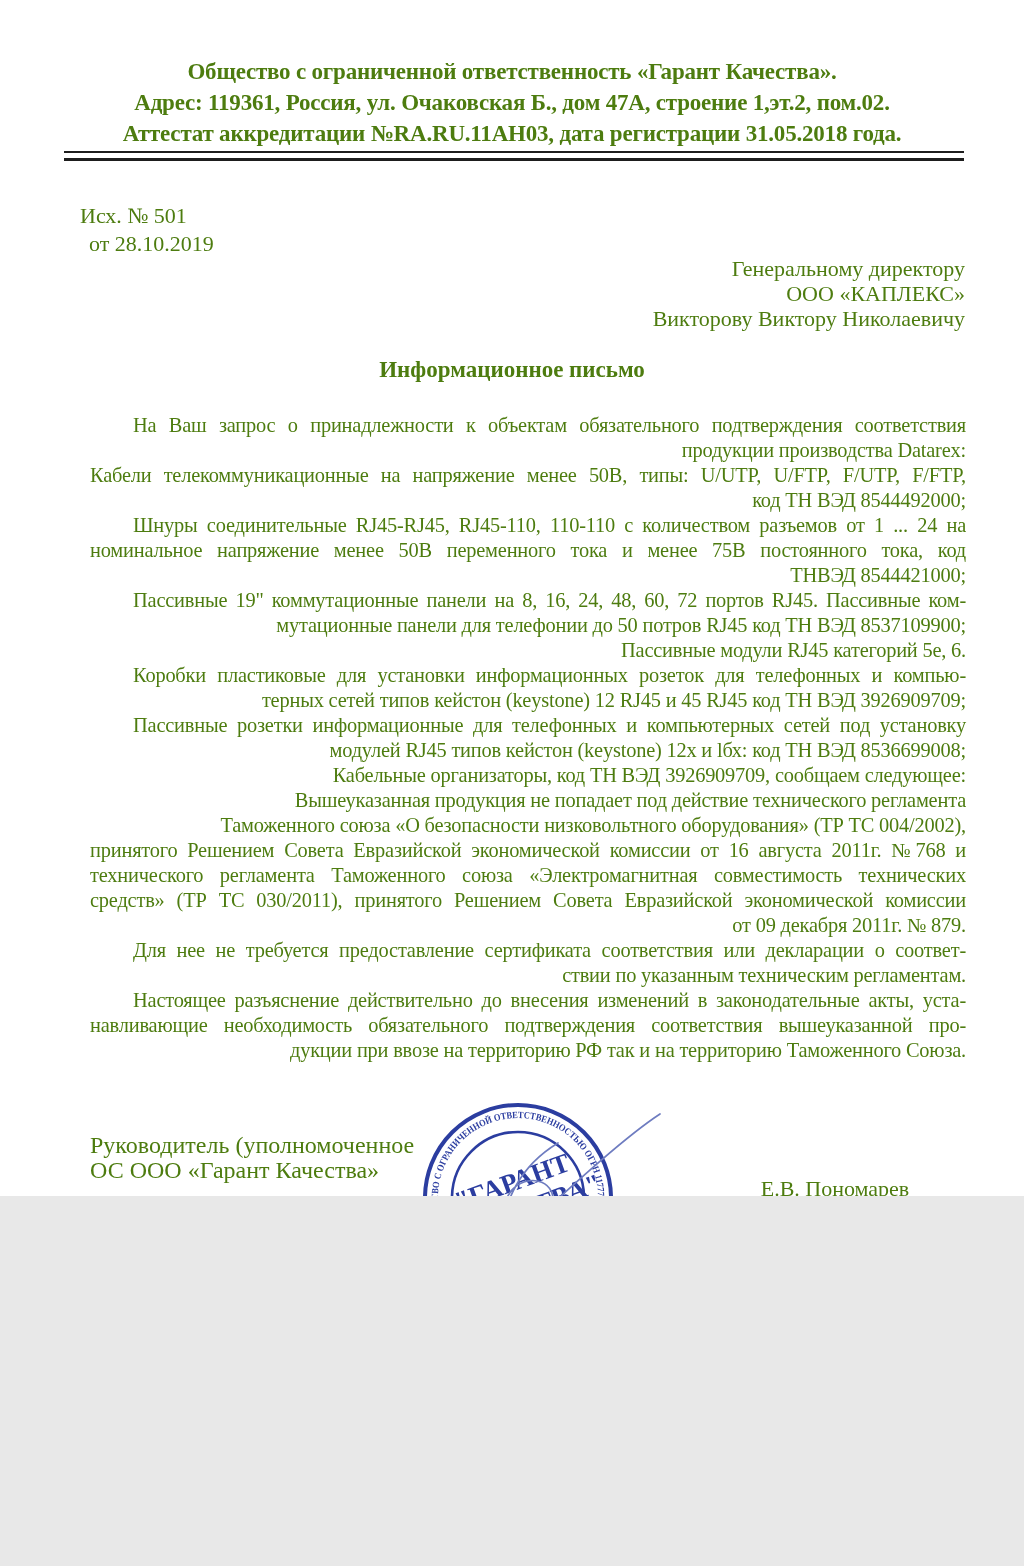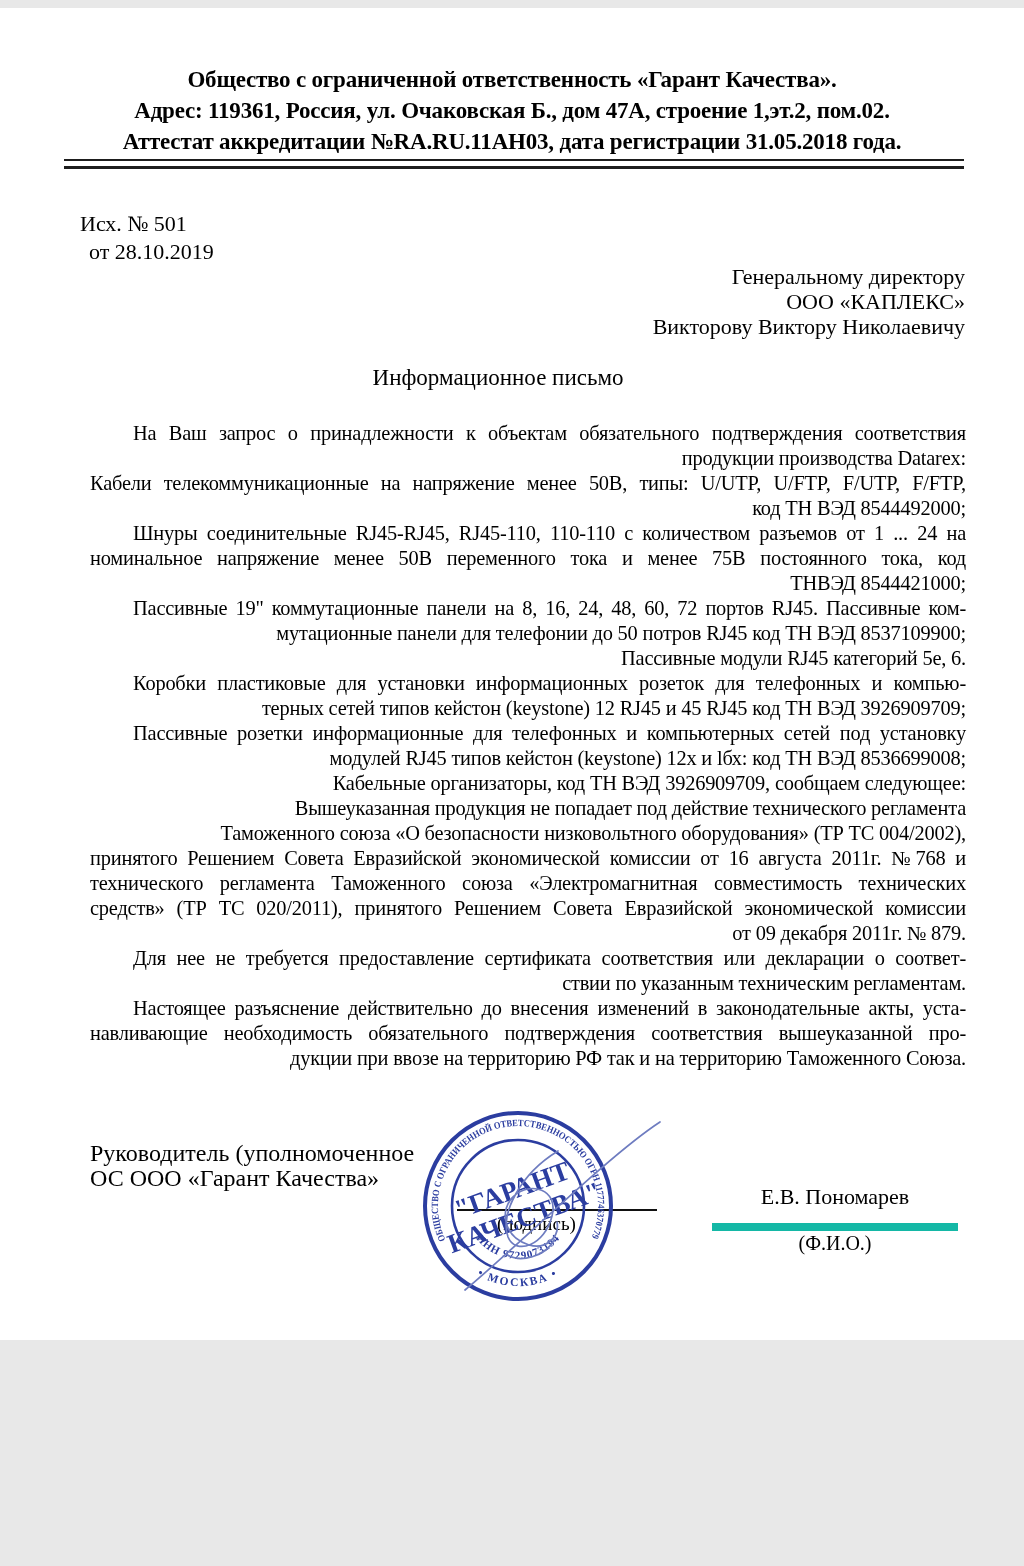--- a/index.html
+++ b/index.html
@@ -1,40 +1,40 @@
 <!DOCTYPE html>
 <html><head>
 <meta charset="utf-8">
 <style>
   html,body{margin:0;padding:0;background:#e8e8e8;}
   .page{
-    position:relative;width:1024px;height:1332px;margin:8px auto;
+    position:relative;width:1024px;height:1196px;margin:0 auto;
     background:#ffffff;overflow:hidden;
     font-family:"Liberation Serif","DejaVu Serif",serif;
-    color:#000000;
+    color:#4d7c0f;
   }
   
   .header{
     position:absolute;top:56px;left:62px;width:900px;
     text-align:center;font-weight:bold;font-size:23px;line-height:31px;
     letter-spacing:-0.2px;
   }
   .rule{
     position:absolute;top:151px;left:64px;width:900px;height:5px;
     border-top:2px solid #1d1d1d;border-bottom:3px solid #1d1d1d;
   }
   
   .ref{position:absolute;top:202px;left:80px;font-size:22px;line-height:28px;}
   .ref .date{padding-left:9px;}
   
   .addressee{position:absolute;top:256px;left:564px;width:401px;text-align:right;
     font-size:22px;line-height:25px;}
   
-  .title{position:absolute;top:357px;left:48px;width:900px;text-align:center;
-    font-weight:normal;font-size:23px;}
+  .title{position:absolute;top:357px;left:62px;width:900px;text-align:center;
+    font-weight:bold;font-size:23px;}
   
   .body{position:absolute;top:413px;left:90px;width:876px;font-size:20.4px;
     letter-spacing:-0.2px;}
   .bline{line-height:25px;white-space:normal;}
   .bline.just{text-align:justify;text-align-last:justify;}
   .bline.plain{text-align:right;}
   .bline.first{text-indent:43px;}
   
   .sig-left{position:absolute;top:1133px;left:90px;font-size:24px;line-height:24.7px;}
   .sign-line{position:absolute;top:1201px;left:457px;width:200px;
@@ -84,21 +84,21 @@
       <div class="bline plain first">Пассивные модули RJ45 категорий 5е, 6.</div>
       <div class="bline just first">Коробки пластиковые для установки информационных розеток для телефонных и компью-</div>
       <div class="bline plain">терных сетей типов кейстон (keystone) 12 RJ45 и 45 RJ45 код ТН ВЭД 3926909709;</div>
       <div class="bline just first">Пассивные розетки информационные для телефонных и компьютерных сетей под установку</div>
       <div class="bline plain">модулей RJ45 типов кейстон (keystone) 12х и lбх: код ТН ВЭД 8536699008;</div>
       <div class="bline plain first">Кабельные организаторы, код ТН ВЭД 3926909709, сообщаем следующее:</div>
       <div class="bline plain first">Вышеуказанная продукция не попадает под действие технического регламента</div>
       <div class="bline plain">Таможенного союза «О безопасности низковольтного оборудования» (ТР ТС 004/2002),</div>
       <div class="bline just">принятого Решением Совета Евразийской экономической комиссии от 16 августа 2011г. №768 и</div>
       <div class="bline just">технического регламента Таможенного союза «Электромагнитная совместимость технических</div>
-      <div class="bline just">средств» (ТР ТС 020/2011), принятого Решением Совета Евразийской экономической комиссии</div>
+      <div class="bline just">средств» (ТР ТС 030/2011), принятого Решением Совета Евразийской экономической комиссии</div>
       <div class="bline plain">от 09 декабря 2011г. № 879.</div>
       <div class="bline just first">Для нее не требуется предоставление сертификата соответствия или декларации о соответ-</div>
       <div class="bline plain">ствии по указанным техническим регламентам.</div>
       <div class="bline just first">Настоящее разъяснение действительно до внесения изменений в законодательные акты, уста-</div>
       <div class="bline just">навливающие необходимость обязательного подтверждения соответствия вышеуказанной про-</div>
       <div class="bline plain">дукции при ввозе на территорию РФ так и на территорию Таможенного Союза.</div>
     </div>
 
   <div class="sig-left">
     <div>Руководитель (уполномоченное</div>

